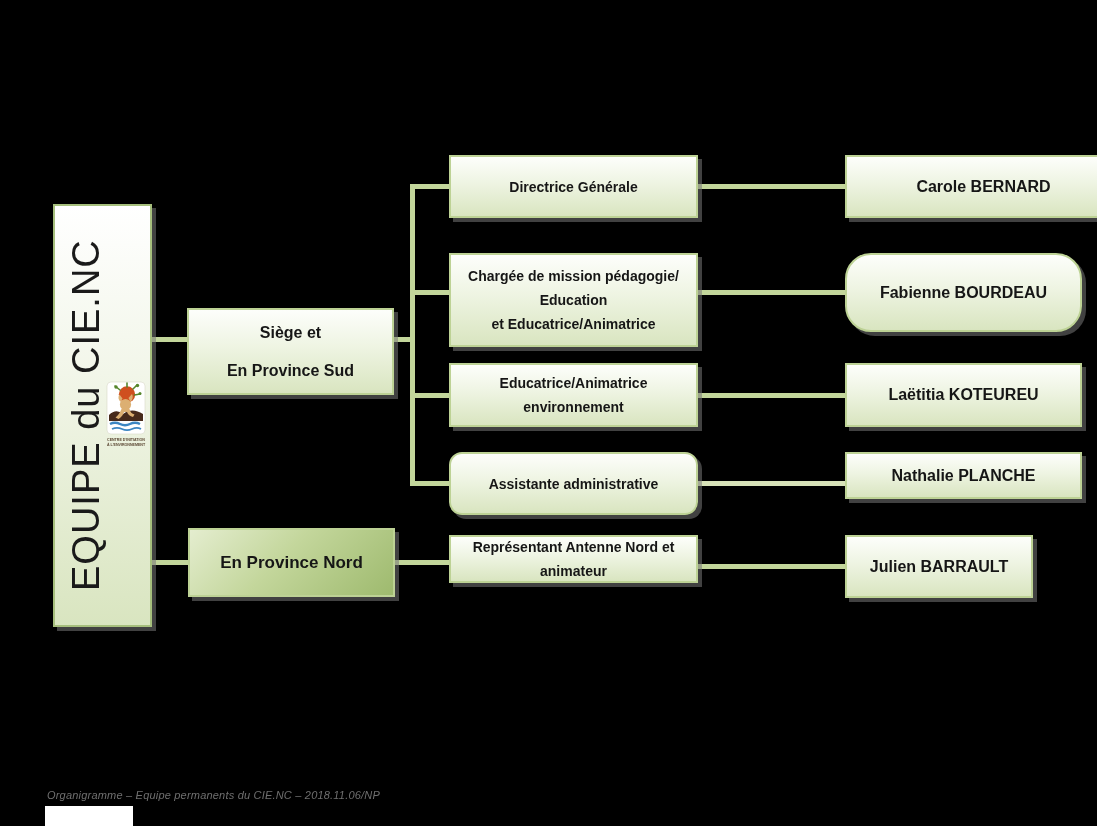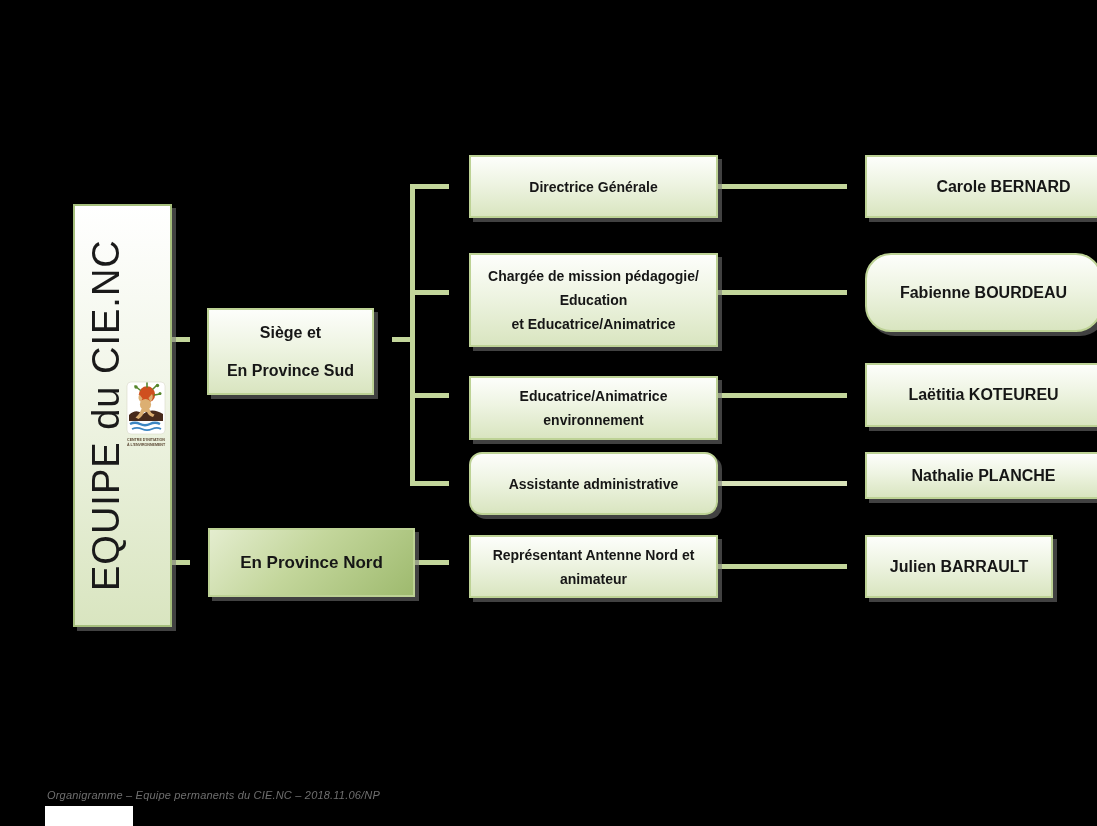--- a/index.html
+++ b/index.html
@@ -6,21 +6,21 @@
   #canvas{
     position:relative;width:1097px;height:826px;background:#000;overflow:hidden;
     font-family:"Liberation Sans",sans-serif;color:#161616;
   }
   .box{
     position:absolute;box-sizing:border-box;
     border:2px solid #bdd295;
     background:linear-gradient(to bottom,#fdfefb 0%,#eef4e2 45%,#d9e5c0 100%);
     box-shadow:4px 4px 0 rgba(118,118,118,0.55);
     display:flex;flex-direction:column;align-items:center;justify-content:center;
-    text-align:center;font-weight:700;margin-left:20px;
+    text-align:center;font-weight:700;
   }
   .box .line{display:block;}
   .mid{font-size:14px;line-height:24px;}
   .name{font-size:16px;line-height:20px;}
   .group{font-size:16px;}
   .nord{
     background:linear-gradient(135deg,#e4edcf 0%,#c3d69b 45%,#9eba6e 100%);
     font-size:17px;
   }
   .sud .line{line-height:38px;}
@@ -90,44 +90,44 @@
           </g>
           <path d="M4 43 Q9 40.5 14 43 T24 43 T34 43" fill="none" stroke="#3c86c2" stroke-width="2.4"></path>
           <path d="M6 48 Q11 45.8 16 48 T26 48 T35 48" fill="none" stroke="#3c86c2" stroke-width="1.8"></path>
         </g>
         <text x="20" y="60" text-anchor="middle" font-size="3.6" fill="#5a4632" font-family="Liberation Sans, sans-serif">CENTRE D'INITIATION</text>
         <text x="20" y="65" text-anchor="middle" font-size="3.6" fill="#5a4632" font-family="Liberation Sans, sans-serif">À L'ENVIRONNEMENT</text>
       </svg>
     </div>
   </div>
 
-  <div class="box group sud" style="left:187px;top:308px;width:167px;height:87px;text-align:right;">
+  <div class="box group sud" style="left:187px;top:308px;width:207px;height:87px;text-align:right;">
     <span class="line">Siège et</span>
     <span class="line">En Province Sud</span>
   </div>
   <div class="box group nord" style="left:188px;top:528px;width:207px;height:69px;">
     <span class="line">En Province Nord</span>
   </div>
 
   <div class="box mid" style="left:449px;top:155px;width:249px;height:63px;">
     <span class="line">Directrice Générale</span>
   </div>
   <div class="box mid" style="left:449px;top:253px;width:249px;height:94px;">
     <span class="line">Chargée de mission pédagogie/</span>
     <span class="line">Education</span>
     <span class="line">et Educatrice/Animatrice</span>
   </div>
-  <div class="box mid" style="left:449px;top:376px;width:249px;height:64px;">
+  <div class="box mid" style="left:449px;top:363px;width:249px;height:64px;">
     <span class="line">Educatrice/Animatrice</span>
     <span class="line">environnement</span>
   </div>
   <div class="box mid" style="left:449px;top:452px;width:249px;height:63px;border-radius:13px;">
     <span class="line">Assistante administrative</span>
   </div>
-  <div class="box mid" style="left:449px;top:535px;width:249px;height:63px;">
+  <div class="box mid" style="left:449px;top:535px;width:249px;height:48px;">
     <span class="line">Représentant Antenne Nord et</span>
     <span class="line">animateur</span>
   </div>
 
   <div class="box name" style="left:845px;top:155px;width:277px;height:63px;">
     <span class="line">Carole BERNARD</span>
   </div>
   <div class="box name" style="left:845px;top:253px;width:237px;height:79px;border-radius:26px;">
     <span class="line">Fabienne BOURDEAU</span>
   </div>

